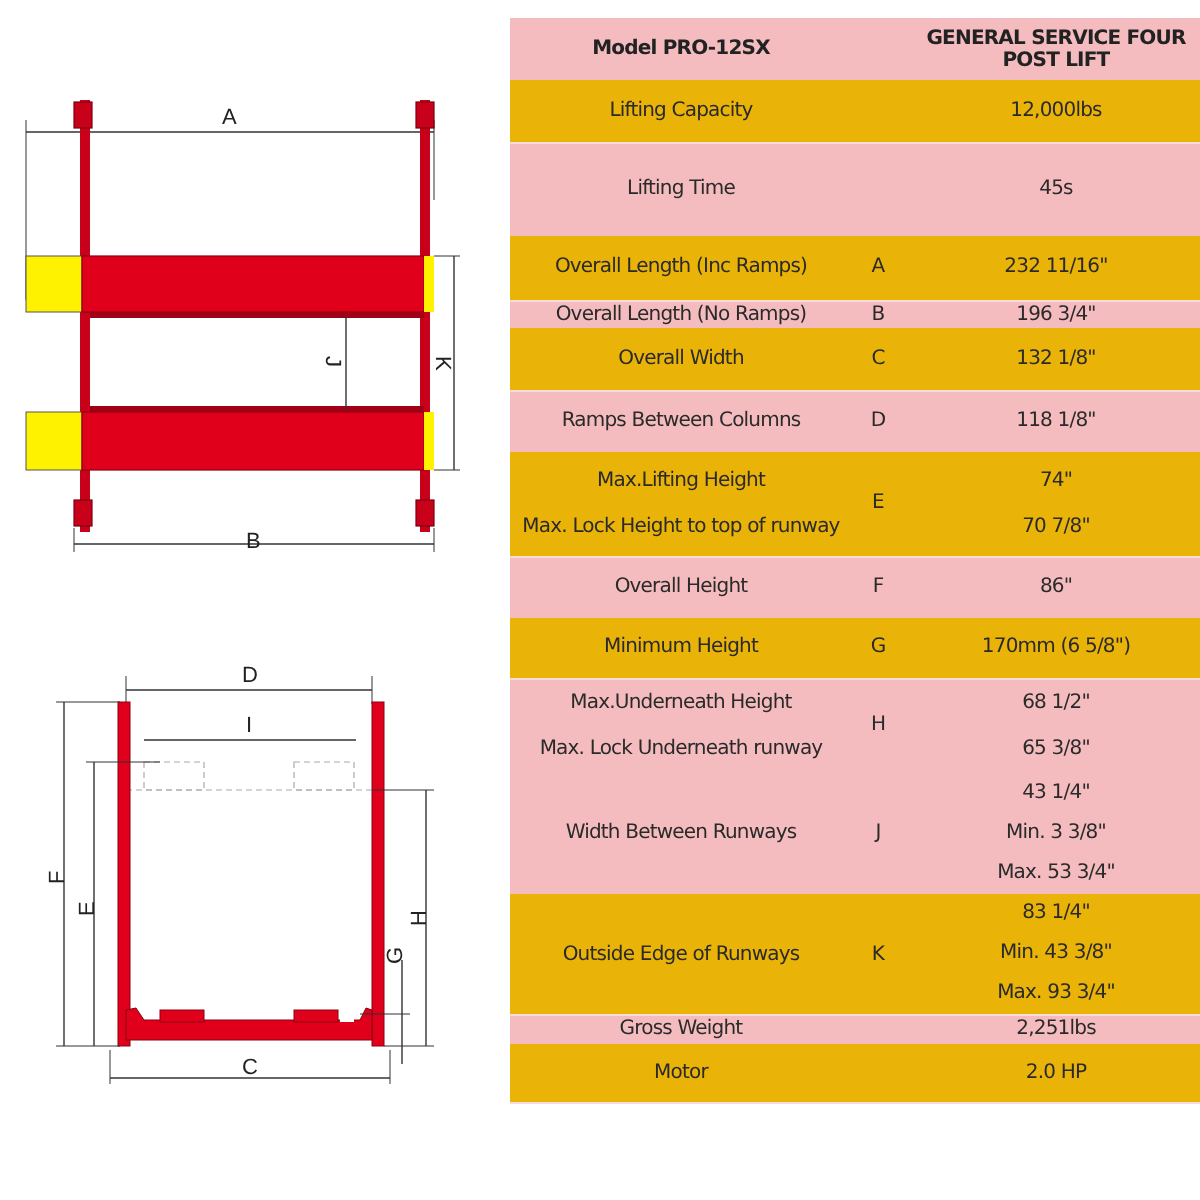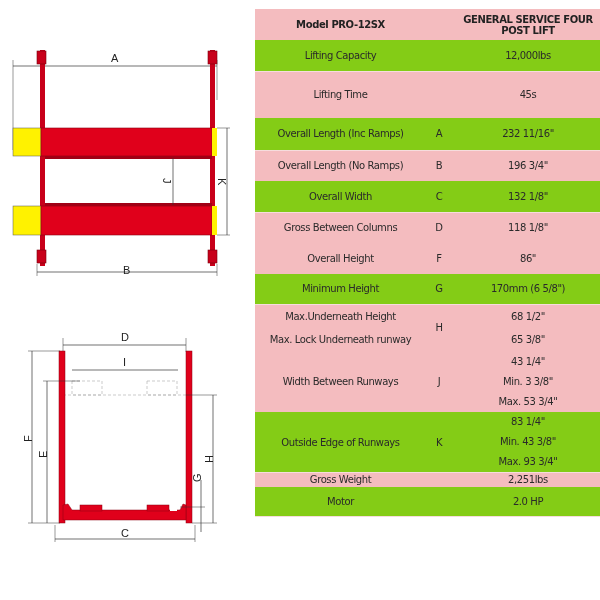--- a/index.html
+++ b/index.html
@@ -4,21 +4,21 @@
 <style>
   html, body { margin:0; padding:0; background:#fff; }
   body { width:600px; height:600px; position:relative; overflow:hidden; font-family:"DejaVu Sans", sans-serif; }
   .diagram { position:absolute; left:0; width:250px; }
   #top-view { top:40px; height:240px; }
   #front-view { top:320px; height:240px; }
   .label { font-family:"Liberation Sans", sans-serif; font-size:11px; fill:#222; }
   table.spec { position:absolute; left:255px; top:9px; width:345px; border-collapse:collapse; font-family:"DejaVu Sans", sans-serif; font-size:10px; color:#2a2a2a; letter-spacing:-0.4px; }
   table.spec td { padding:0 0 0 4px; vertical-align:middle;text-align:center; }
   tr.pink td { background:#f4bcbf; }
-  tr.white td { background:#84cc16; border-bottom:1px solid #f6dcdd; }
+  tr.white td { background:#eab308; border-bottom:1px solid #f6dcdd; }
   td.c-name { width:163px; }
   td.c-code { width:26px; text-align:left; }
   td.c-val { }
   tr.hdr td { font-weight:bold; color:#222; height:31px; }
   .ln { display:block; line-height:23px; }
   .ln3 { display:block; line-height:20px; }
 </style>
 </head>
 <body>
 
@@ -156,34 +156,45 @@
   <tr class="pink" style="height:47px">
     <td class="c-name">Lifting Time</td>
     <td class="c-code"></td>
     <td class="c-val">45s</td>
   </tr>
   <tr class="white" style="height:32px">
     <td class="c-name">Overall Length (Inc Ramps)</td>
     <td class="c-code">A</td>
     <td class="c-val">232 11/16"</td>
   </tr>
-  <tr class="pink" style="height:31px">
+  <tr class="pink" style="height:14px">
     <td class="c-name">Overall Length (No Ramps)</td>
     <td class="c-code">B</td>
     <td class="c-val">196 3/4"</td>
   </tr>
   <tr class="white" style="height:31px">
     <td class="c-name">Overall Width</td>
     <td class="c-code">C</td>
     <td class="c-val">132 1/8"</td>
   </tr>
   <tr class="pink" style="height:31px">
-    <td class="c-name">Gross Between Columns</td>
+    <td class="c-name">Ramps Between Columns</td>
     <td class="c-code">D</td>
     <td class="c-val">118 1/8"</td>
+  </tr>
+  <tr class="white" style="height:52px">
+    <td class="c-name">
+      <span class="ln">Max.Lifting Height</span>
+      <span class="ln">Max. Lock Height to top of runway</span>
+    </td>
+    <td class="c-code">E</td>
+    <td class="c-val">
+      <span class="ln">74"</span>
+      <span class="ln">70 7/8"</span>
+    </td>
   </tr>
   <tr class="pink" style="height:31px">
     <td class="c-name">Overall Height</td>
     <td class="c-code">F</td>
     <td class="c-val">86"</td>
   </tr>
   <tr class="white" style="height:30px">
     <td class="c-name">Minimum Height</td>
     <td class="c-code">G</td>
     <td class="c-val">170mm (6 5/8")</td>

